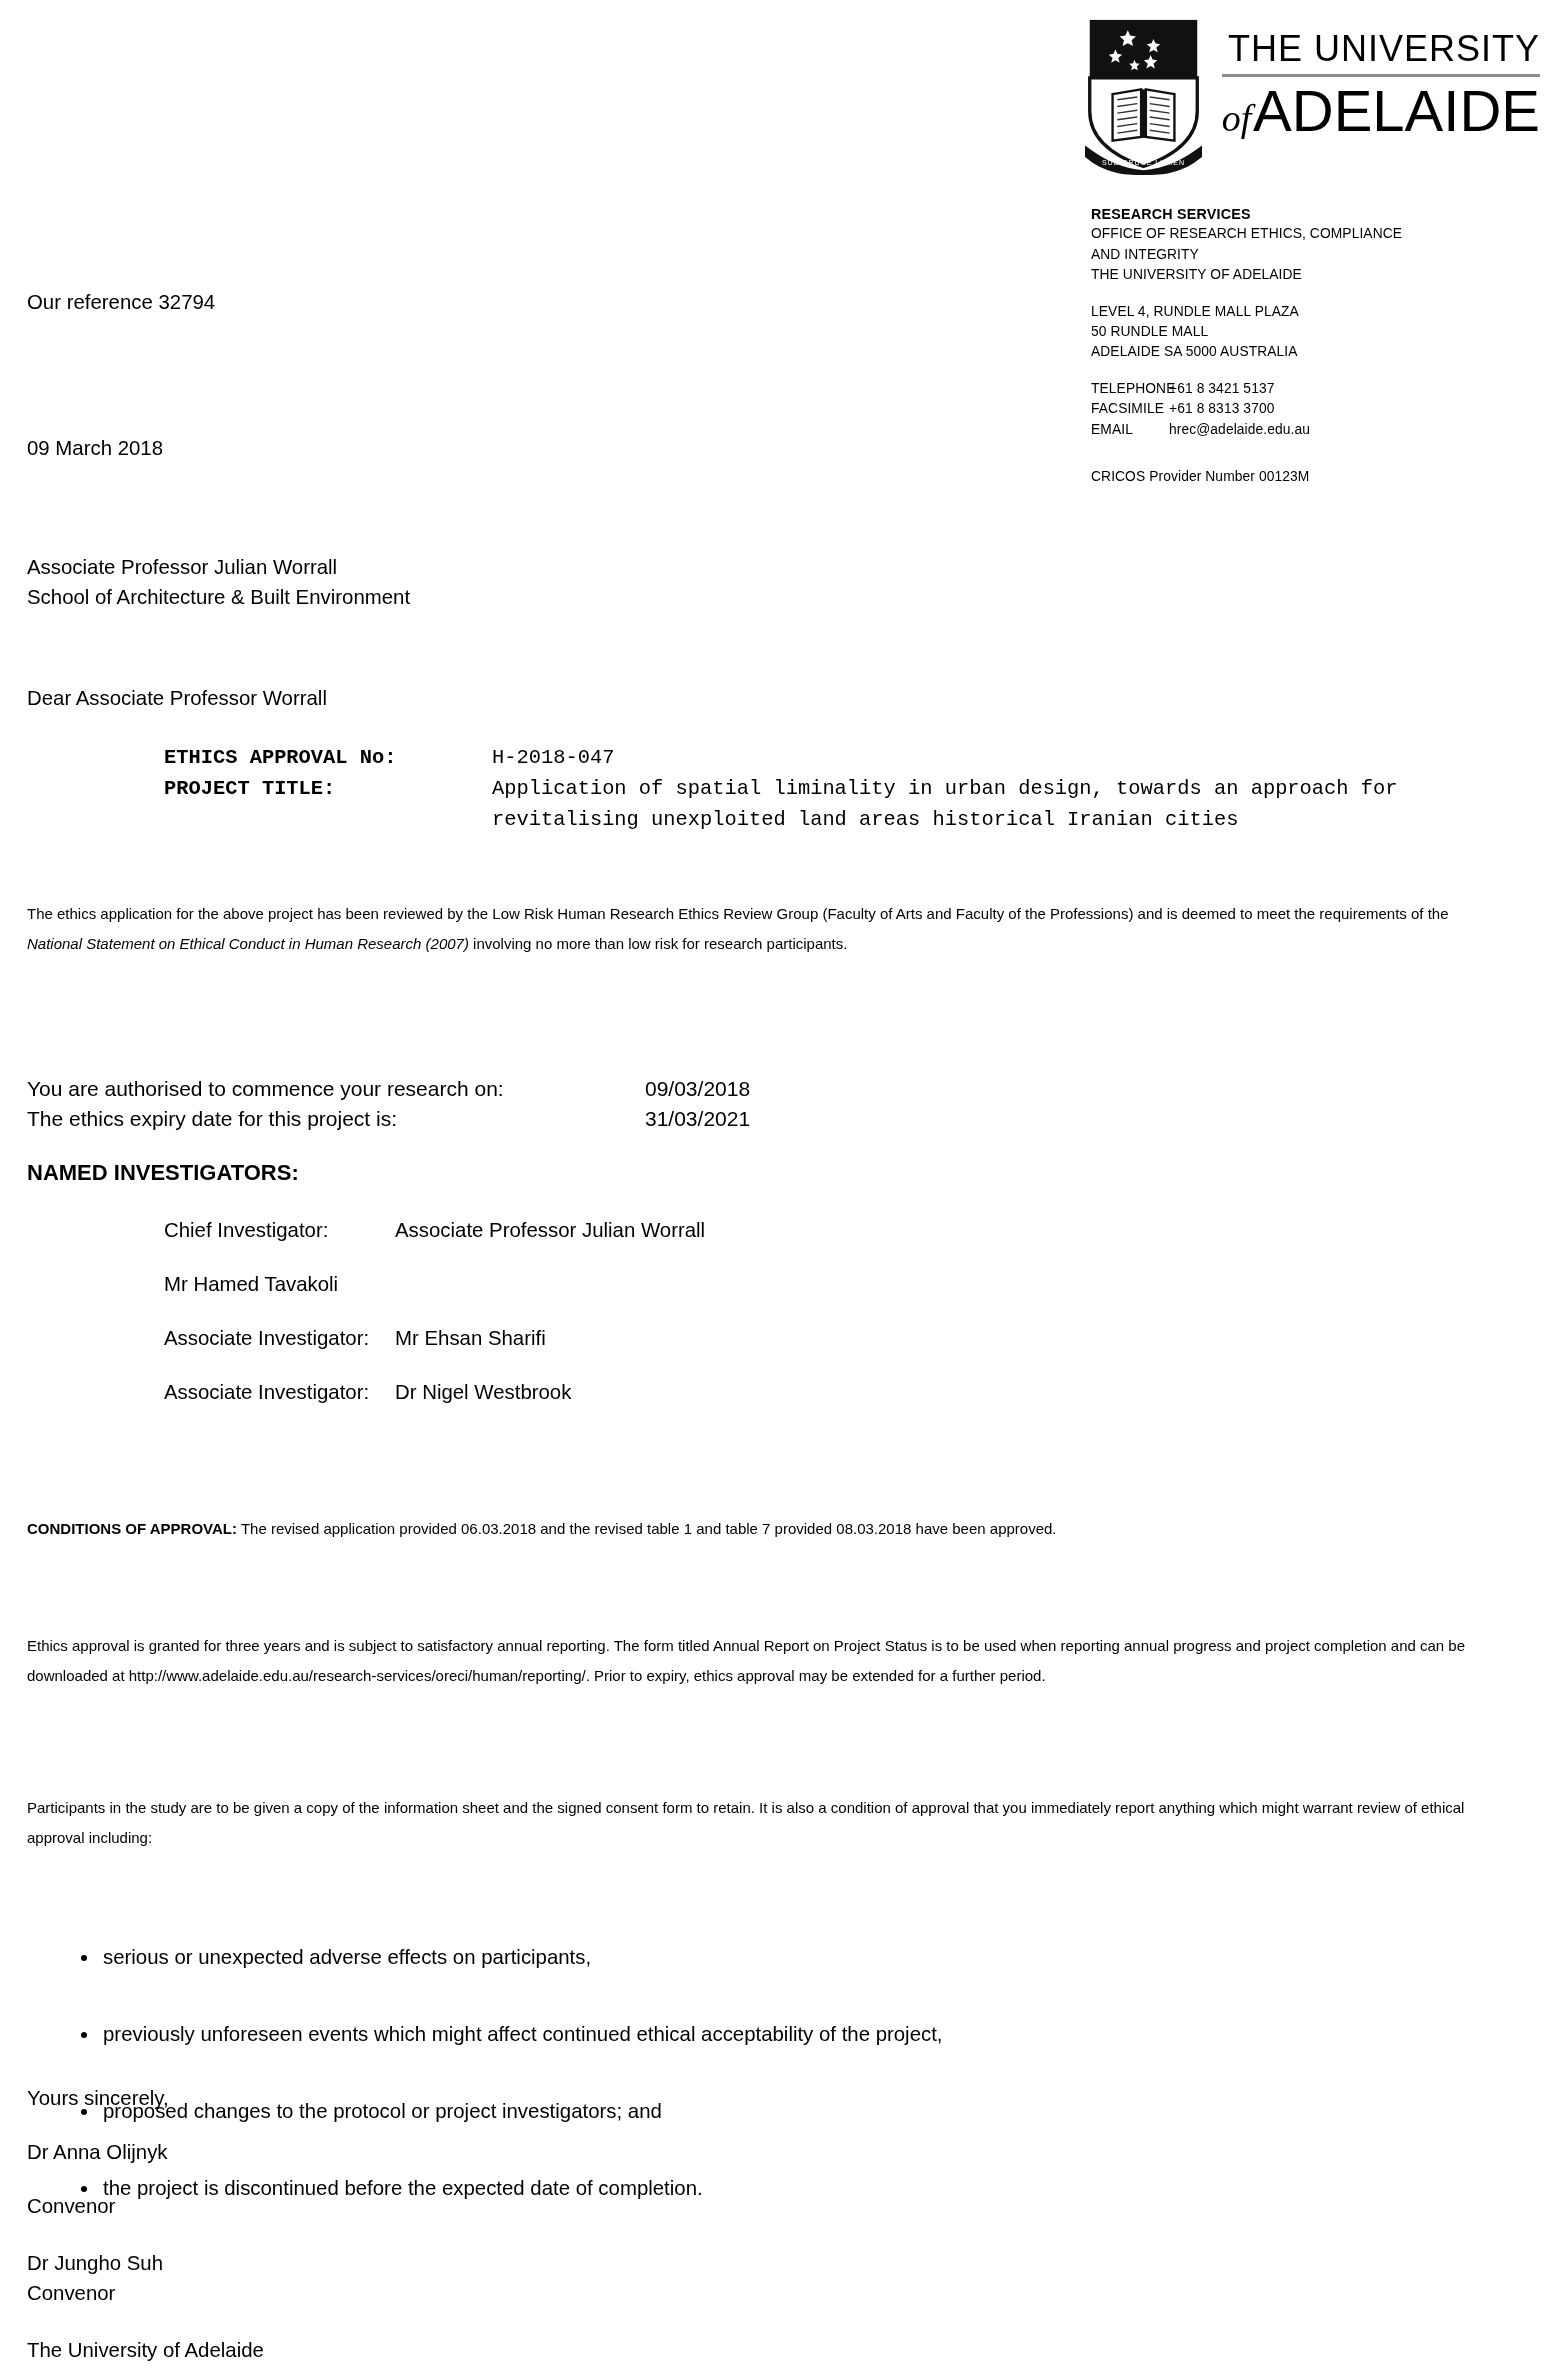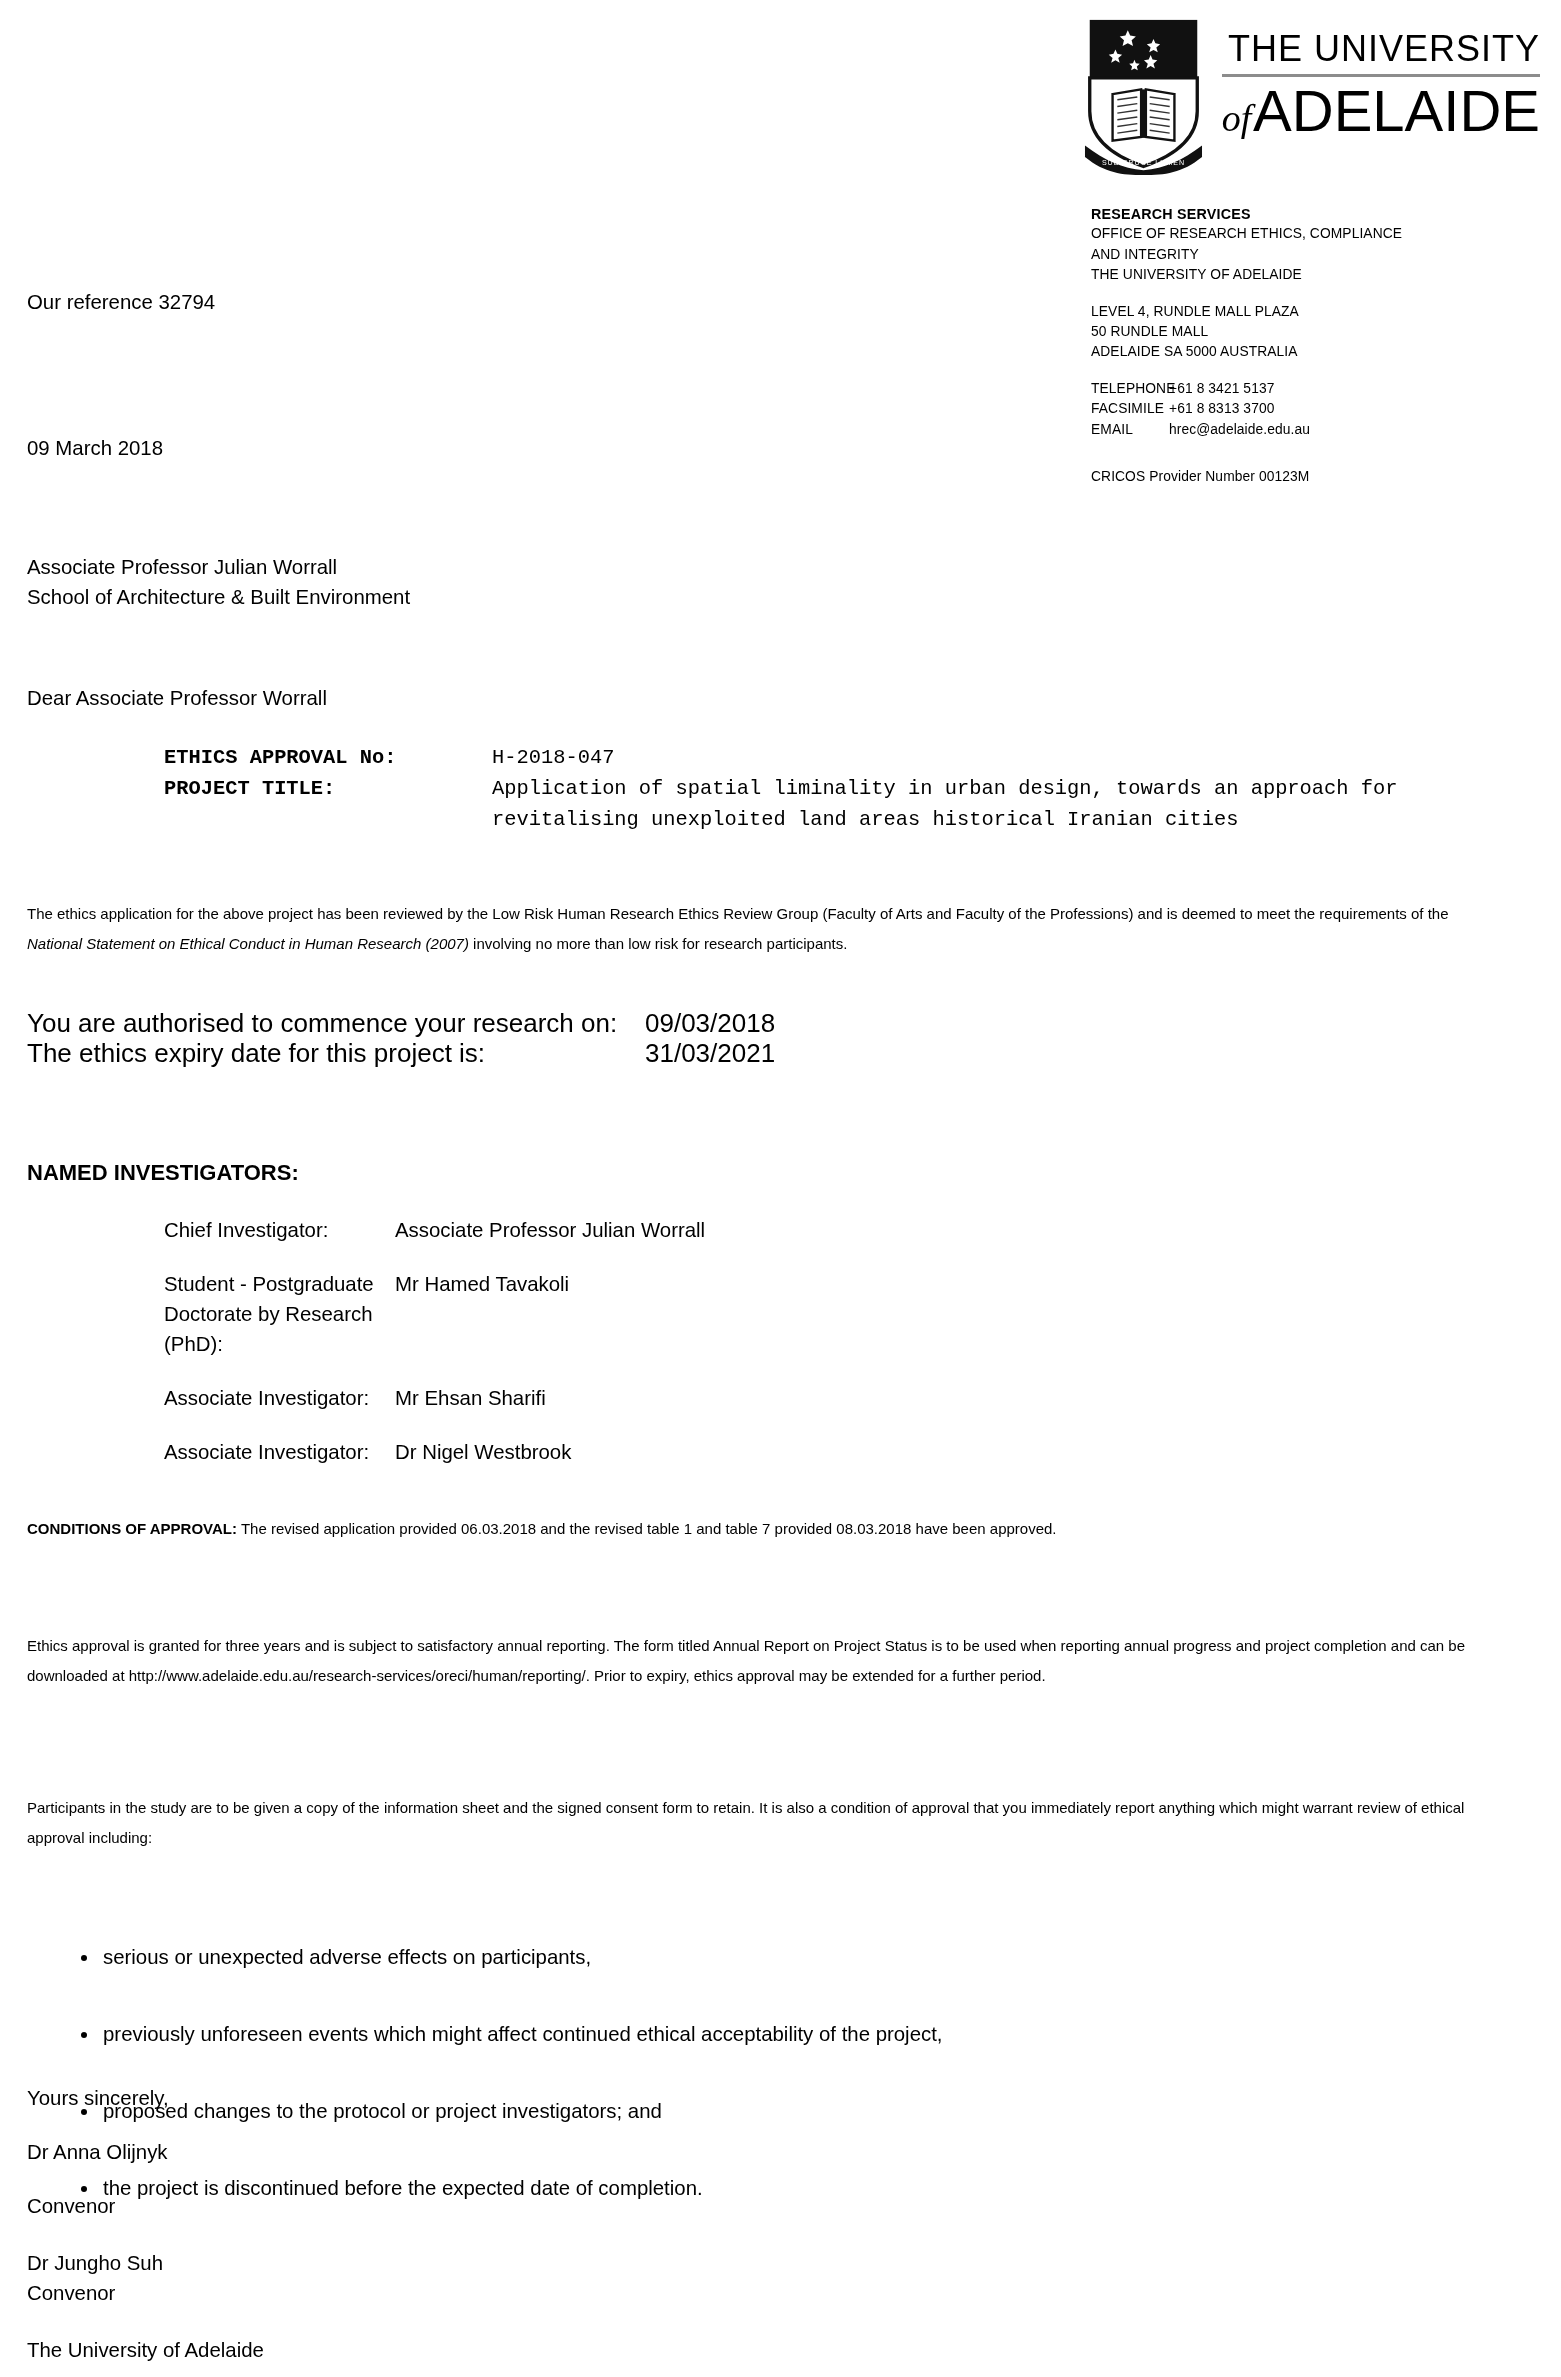--- a/index.html
+++ b/index.html
@@ -145,22 +145,22 @@
   .para-conditions { top: 1514px; }
   .para-granted { top: 1631px; }
   .para-participants { top: 1793px; }
   .bold { font-weight: bold; }
   .ital { font-style: italic; }
 
   
   .dates-block {
     position: absolute;
     left: 27px;
-    top: 1008px;
-    font-size: 26px;
+    top: 1074px;
+    font-size: 21px;
     line-height: 30px;
     width: 856px;
   }
   .dates-row { display: flex; }
   .dates-label { width: 618px; flex: none; }
   .dates-value { flex: 1; }
 
   
   .investigators-heading {
     position: absolute;
@@ -345,21 +345,20 @@
     </div>
   </div>
 
   <div class="investigators-heading">NAMED INVESTIGATORS:</div>
   <div class="investigators">
     <div class="inv-row">
       <span class="inv-role">Chief Investigator:</span>
       <span class="inv-name">Associate Professor Julian Worrall</span>
     </div>
     <div class="inv-row">
-      <span class="inv-role">Student - Postgraduate Doctorate by Research (PhD):</span>
       <span class="inv-name">Mr Hamed Tavakoli</span>
     </div>
     <div class="inv-row">
       <span class="inv-role">Associate Investigator:</span>
       <span class="inv-name">Mr Ehsan Sharifi</span>
     </div>
     <div class="inv-row">
       <span class="inv-role">Associate Investigator:</span>
       <span class="inv-name">Dr Nigel Westbrook</span>
     </div>

